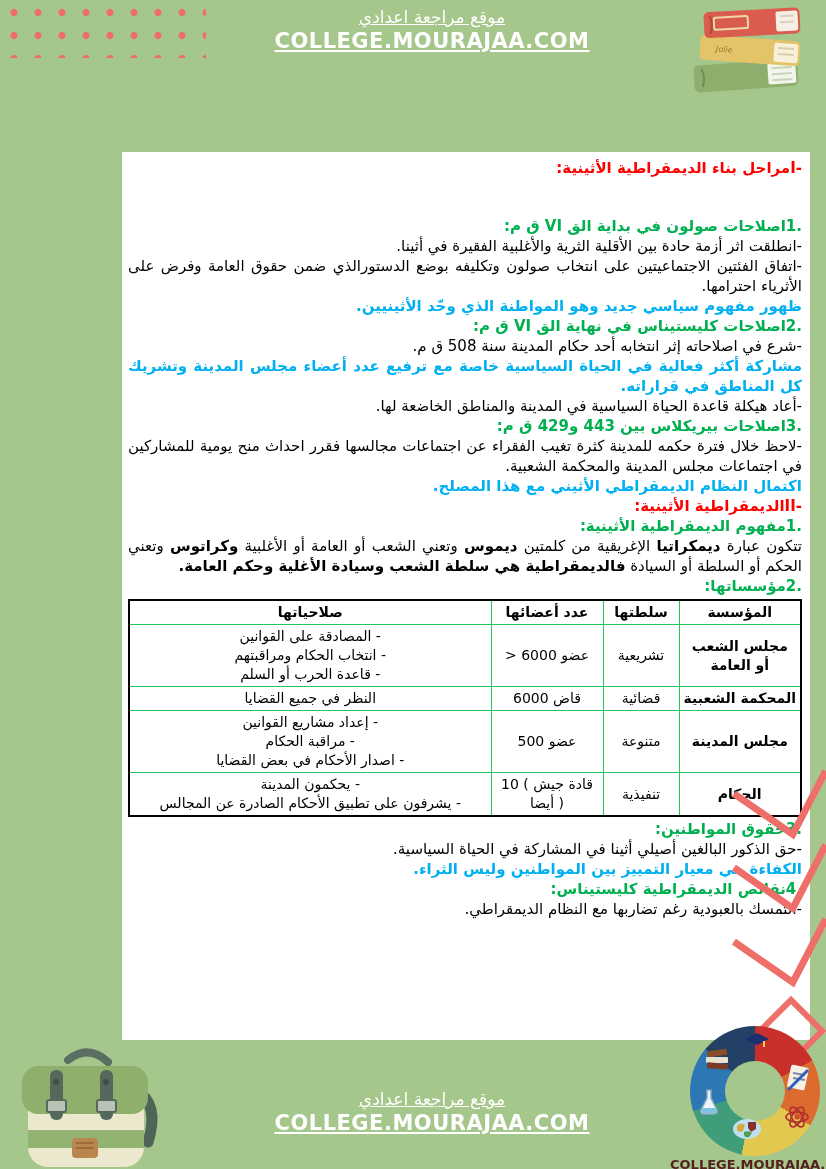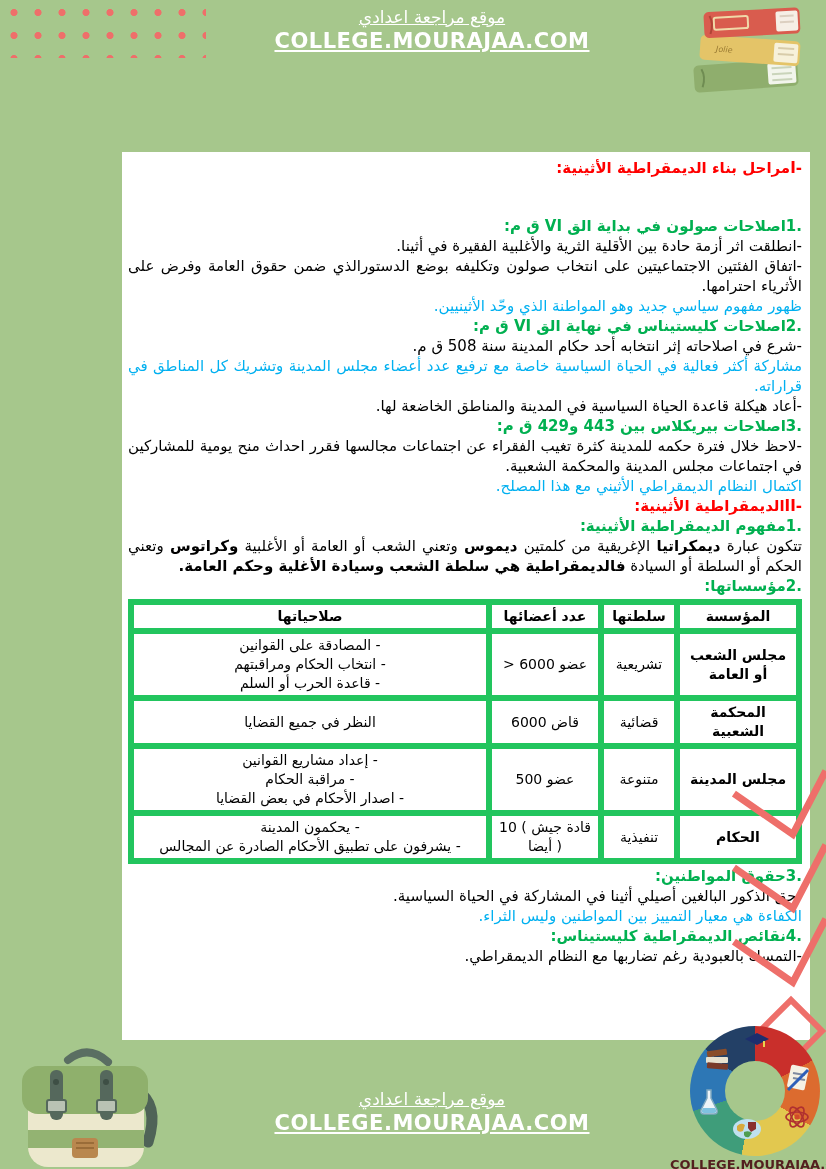--- a/index.html
+++ b/index.html
@@ -41,30 +41,30 @@
   .sheet{
     position:absolute;left:122px;top:127px;width:688px;height:888px;
     background:#ffffff;
     direction:rtl;
     padding:6px 8px 4px 6px;
     font-size:15px;line-height:20px;color:#000;margin-top:25px;
   }
   .sheet .line{text-align:justify;text-align-last:right;}
   .h-red{color:var(--red);font-weight:bold;}
   .h-green{color:var(--green);font-weight:bold;}
-  .t-blue{color:var(--blue);font-weight:normal;}
+  .t-blue{color:var(--blue);font-weight:bold;}
   .spacer{height:38px;}
   .bold{font-weight:bold;}
   
   table.inst{
     border-collapse:collapse;width:100%;margin:3px 0 2px 0;
     border:2px solid #000;
   }
   table.inst th,table.inst td{
-    border:6px solid #22c55e;text-align:center;vertical-align:middle;
+    border:1px solid #22c55e;text-align:center;vertical-align:middle;
     font-size:14px;line-height:19px;padding:2px 3px;
   }
   table.inst th{font-weight:bold;}
   td.c-inst{width:122px;font-weight:bold;}
   td.c-power,th.c-power{width:76px;}
   td.c-num,th.c-num{width:112px;}
   td.c-num{direction:ltr;}
   
   .chev{position:absolute;left:737px;}
   .chev svg{transform:rotate(-14deg);}

